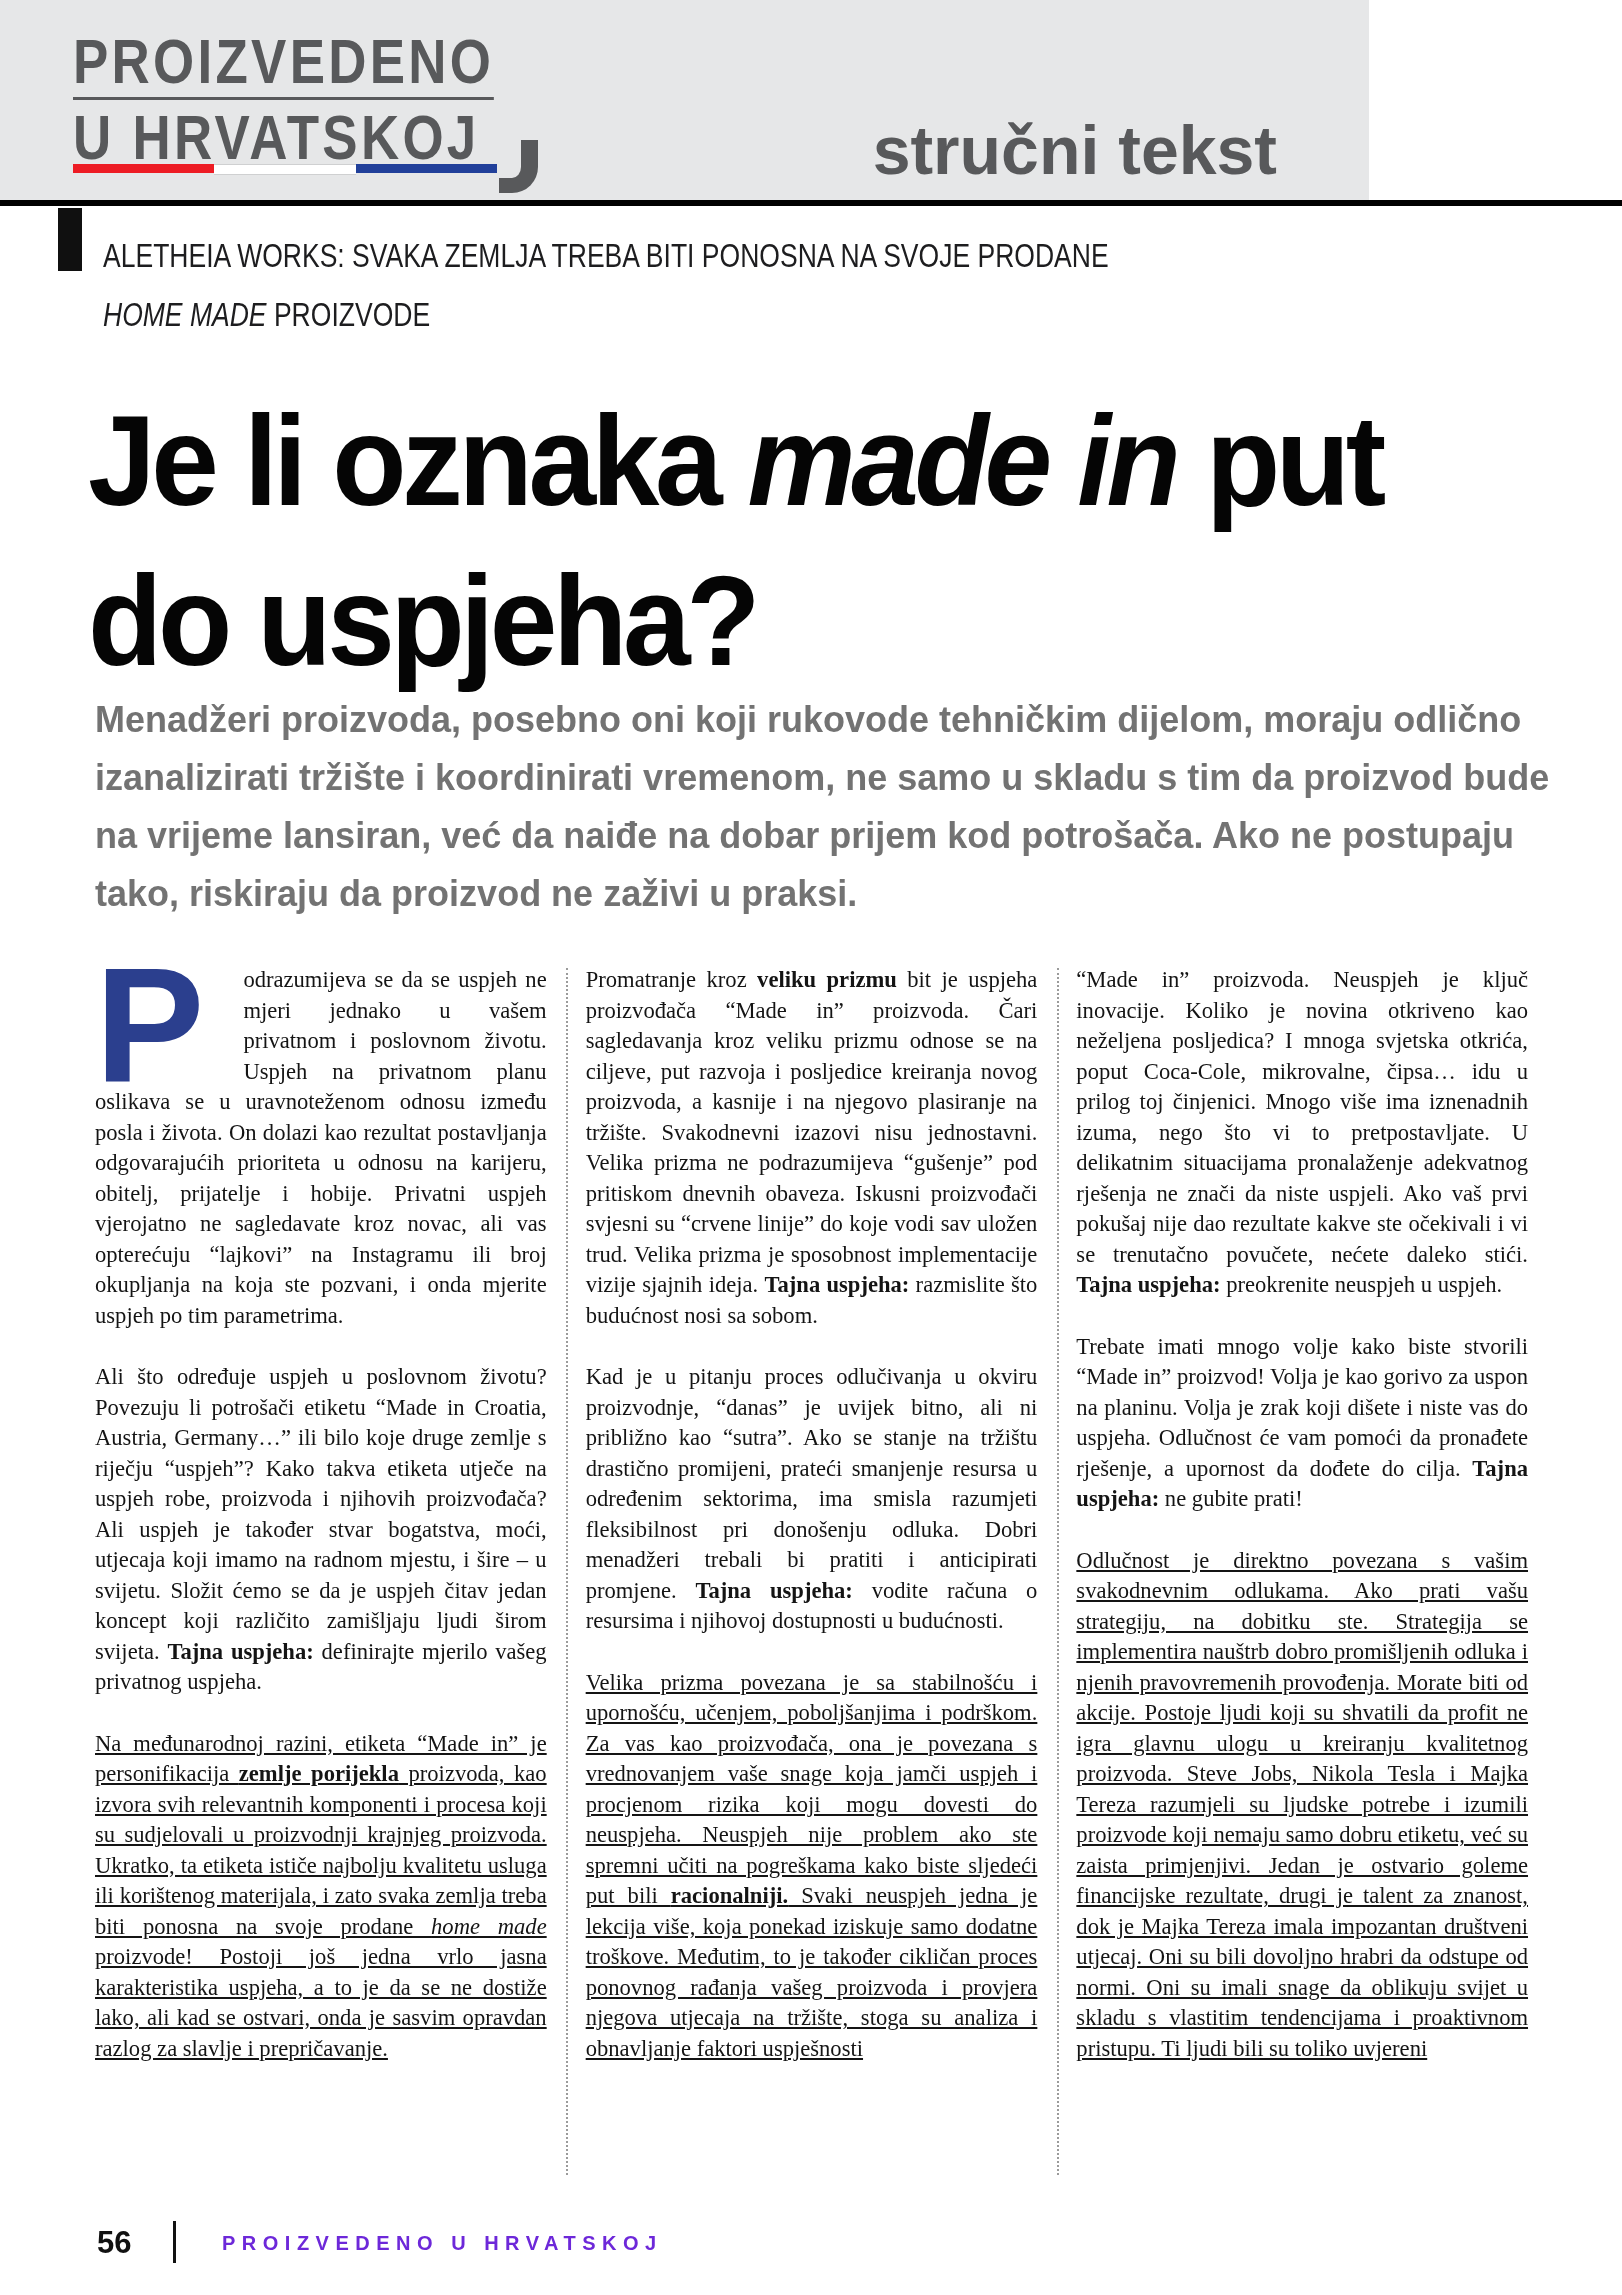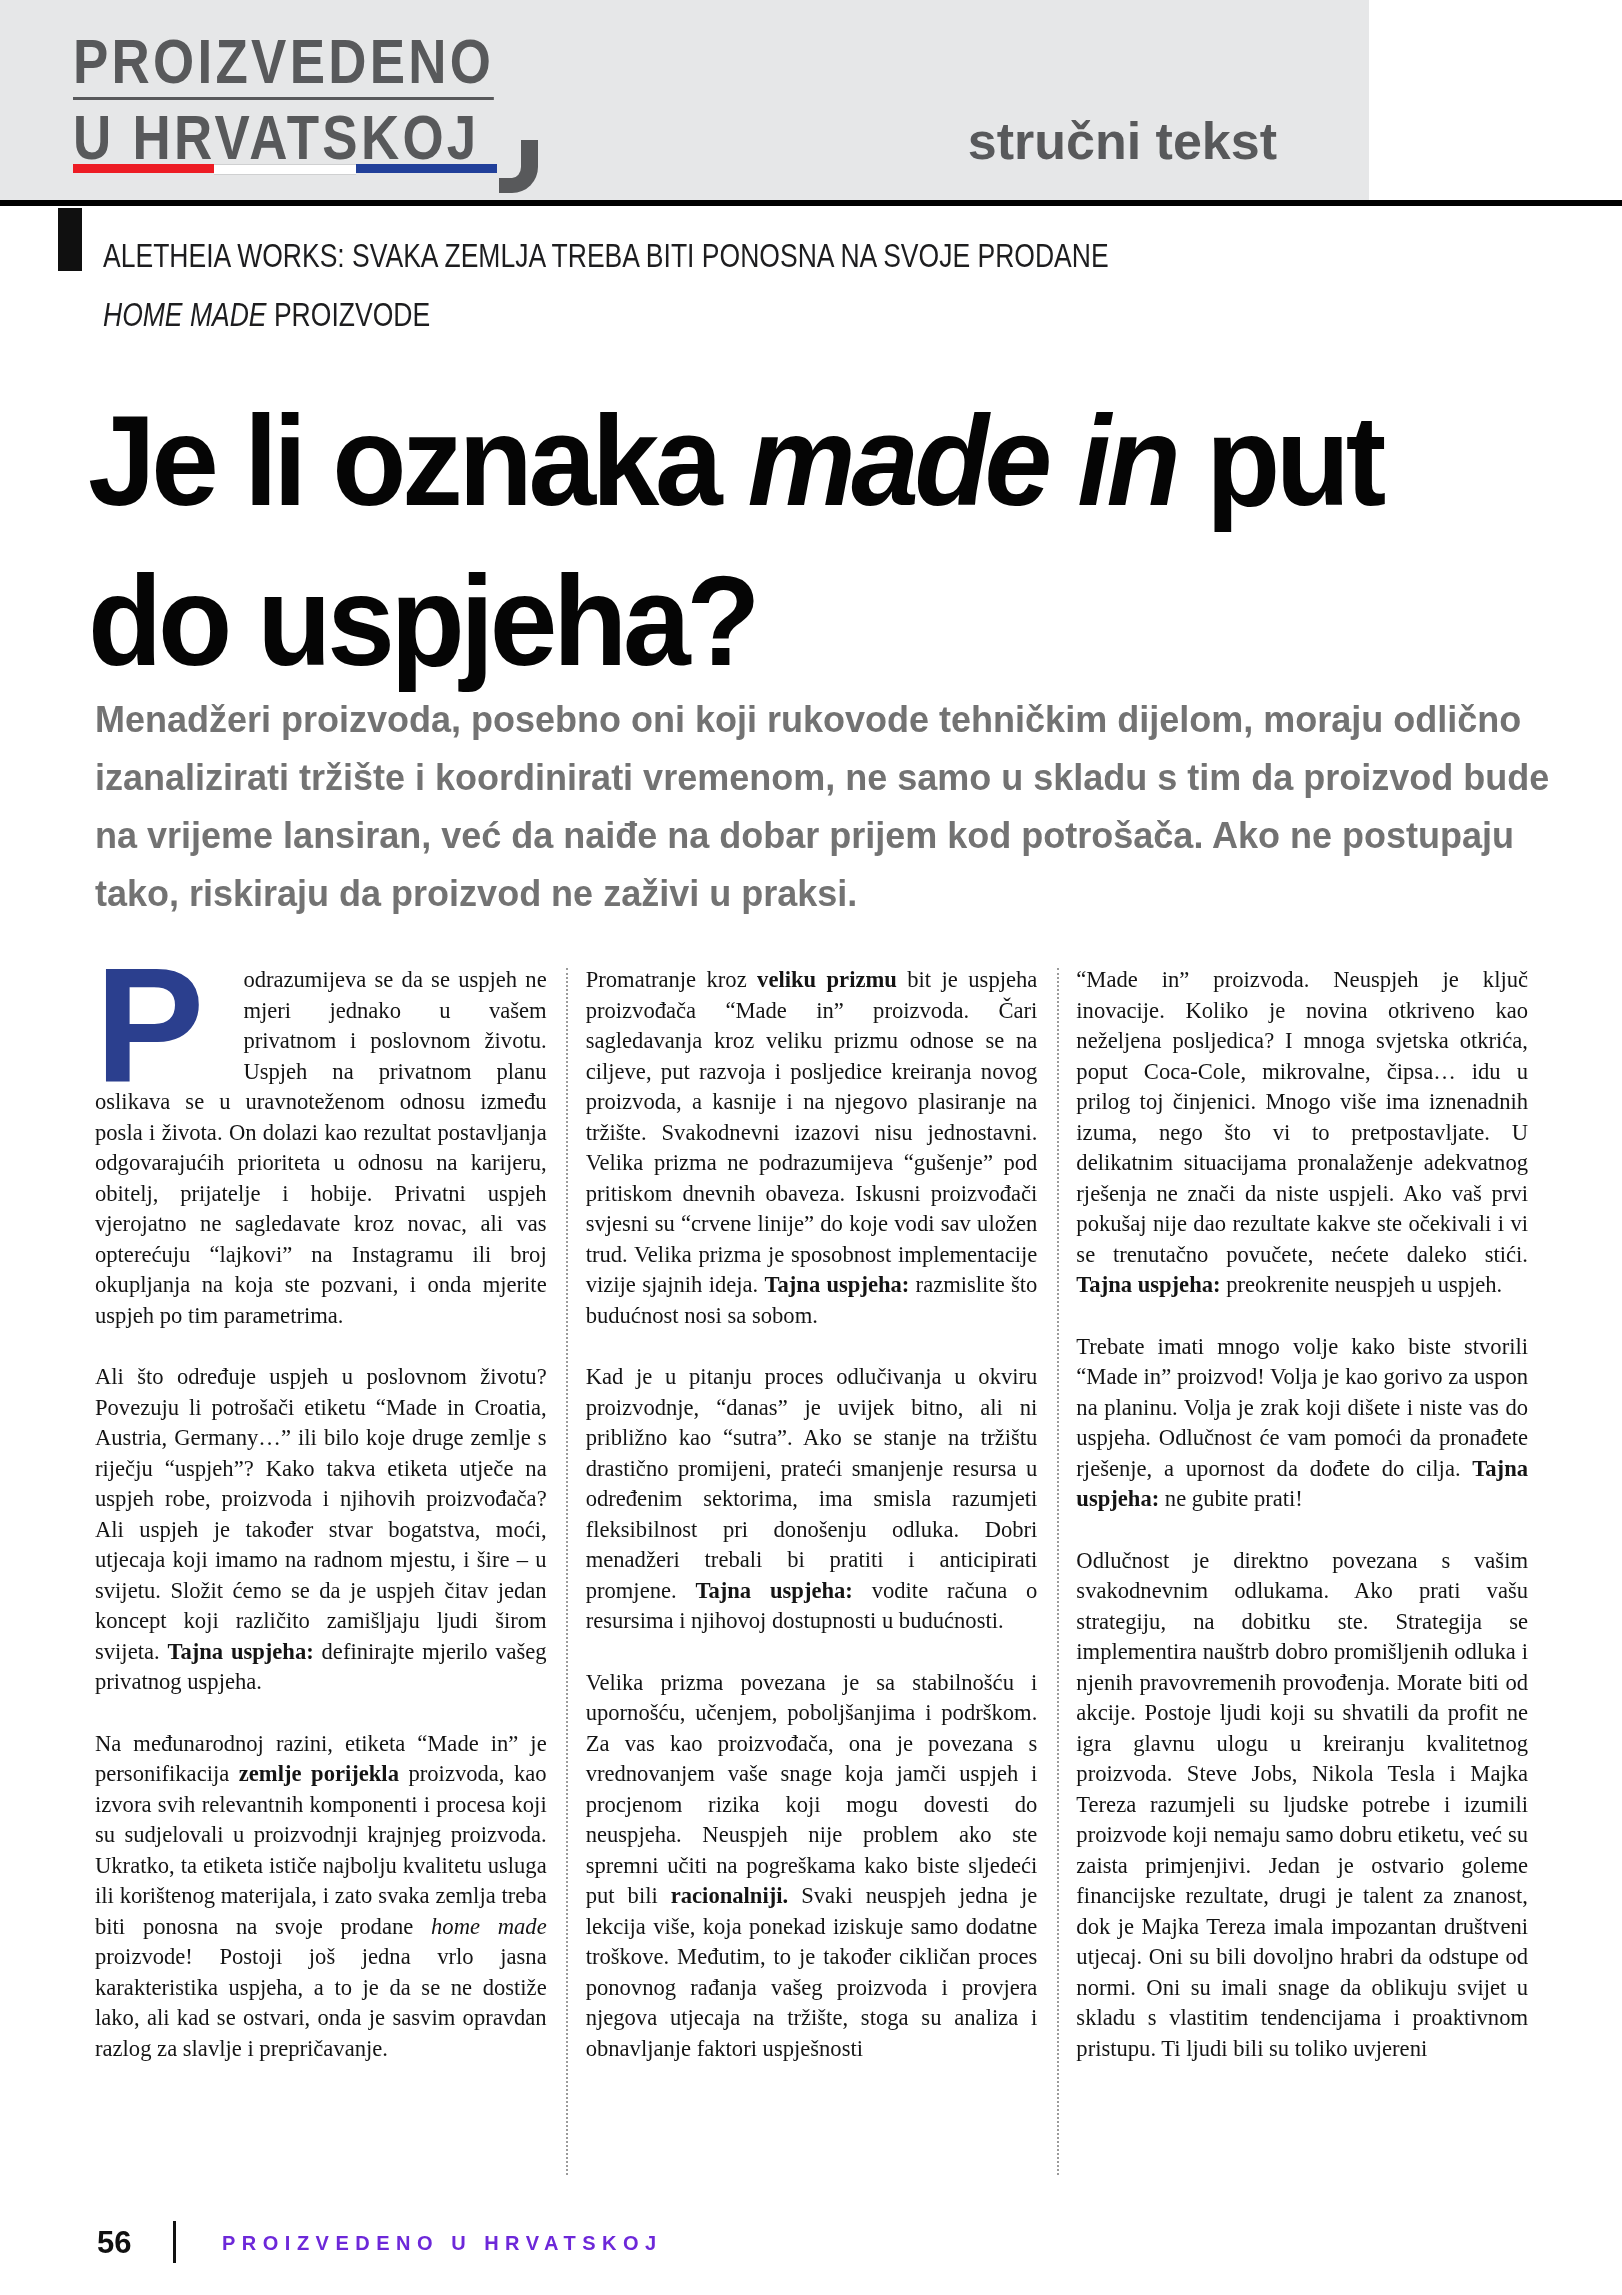--- a/index.html
+++ b/index.html
@@ -14,21 +14,21 @@
         transform:scaleX(0.84);transform-origin:left top;}
   .logo-line{display:block;font-size:63px;line-height:65px;letter-spacing:3.9px;width:max-content;}
   .logo-line.first{border-bottom:3.3px solid #58595b;padding-bottom:2.6px;margin-bottom:5.2px;}
   .flag{position:absolute;left:73px;top:164px;width:424px;height:9.2px;display:flex;}
   .flag span{flex:1 1 0;height:9.2px;display:block;}
   .flag .mid{border-top:0.7px solid #cfd0d1;border-bottom:0.7px solid #cfd0d1;}
   .jhook{position:absolute;left:499px;top:140px;width:22px;height:38px;
          border-right:17px solid #58595b;border-bottom:15.7px solid #58595b;
          border-bottom-right-radius:26px;}
   .section-label{position:absolute;right:92px;top:111px;
-        font-family:"Liberation Sans",sans-serif;font-weight:bold;font-size:52px;color:#58595b;}
+        font-family:"Liberation Sans",sans-serif;font-weight:bold;font-size:68px;color:#58595b;}
   .header-rule{position:absolute;left:0;top:200px;width:1623px;height:5.9px;background:#000000;}
   
   .kicker-bar{position:absolute;left:58px;top:208px;width:23.6px;height:63px;background:#101010;}
   .kicker{position:absolute;left:103px;top:226px;width:1767px;color:#1d1d1f;
           font-family:"Liberation Sans",sans-serif;font-size:34px;line-height:59px;
           transform:scaleX(0.78);transform-origin:left top;letter-spacing:0px;}
   .kicker .it{font-style:italic;}
   
   .headline{position:absolute;left:88px;top:381px;width:1636px;color:#050505;
             font-family:"Liberation Sans",sans-serif;font-weight:bold;
@@ -37,21 +37,21 @@
   .headline .it{font-style:italic;}
   
   .lead{position:absolute;left:95px;top:691px;width:1482px;color:#737373;
         font-family:"Liberation Sans",sans-serif;font-weight:700;
         font-size:36px;line-height:58px;}
   
   .columns{position:absolute;left:95px;top:965px;width:1433px;display:flex;gap:39px;}
   .col{width:452px;}
   .col p{margin:0 0 31px 0;font-size:22.6px;line-height:30.5px;text-align:justify;
          color:#141414;hyphens:auto;-webkit-hyphens:auto;}
-  .col p:last-child{margin-bottom:12px;}
+  .col p:last-child{margin-bottom:12px;text-decoration:underline;}
   .col .b{font-weight:bold;}
   .col .i{font-style:italic;}
   .dropcap{float:left;font-family:"Liberation Sans",sans-serif;font-weight:bold;
            color:#2b3f8e;font-size:164px;line-height:122px;height:122px;
            margin-right:39px;letter-spacing:0;}
   .sep{position:absolute;top:968px;height:1207px;width:0;border-left:2px dotted #9b9b9b;}
   .sep1{left:566px;} .sep2{left:1057px;}
   
   .footer{position:absolute;left:0;top:2218px;width:1623px;height:59px;padding-left:15px;}
   .page-number{position:absolute;left:97px;top:6.5px;

